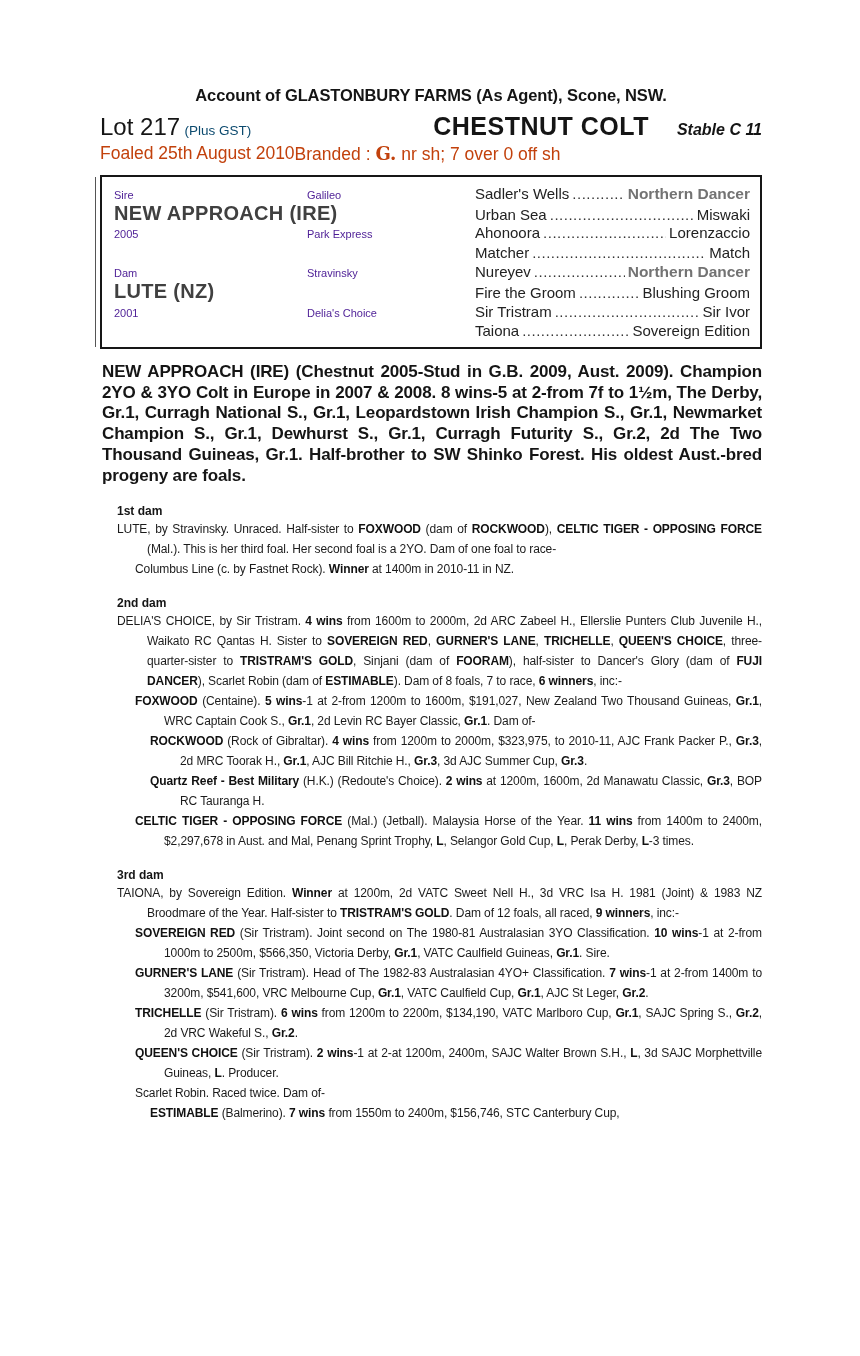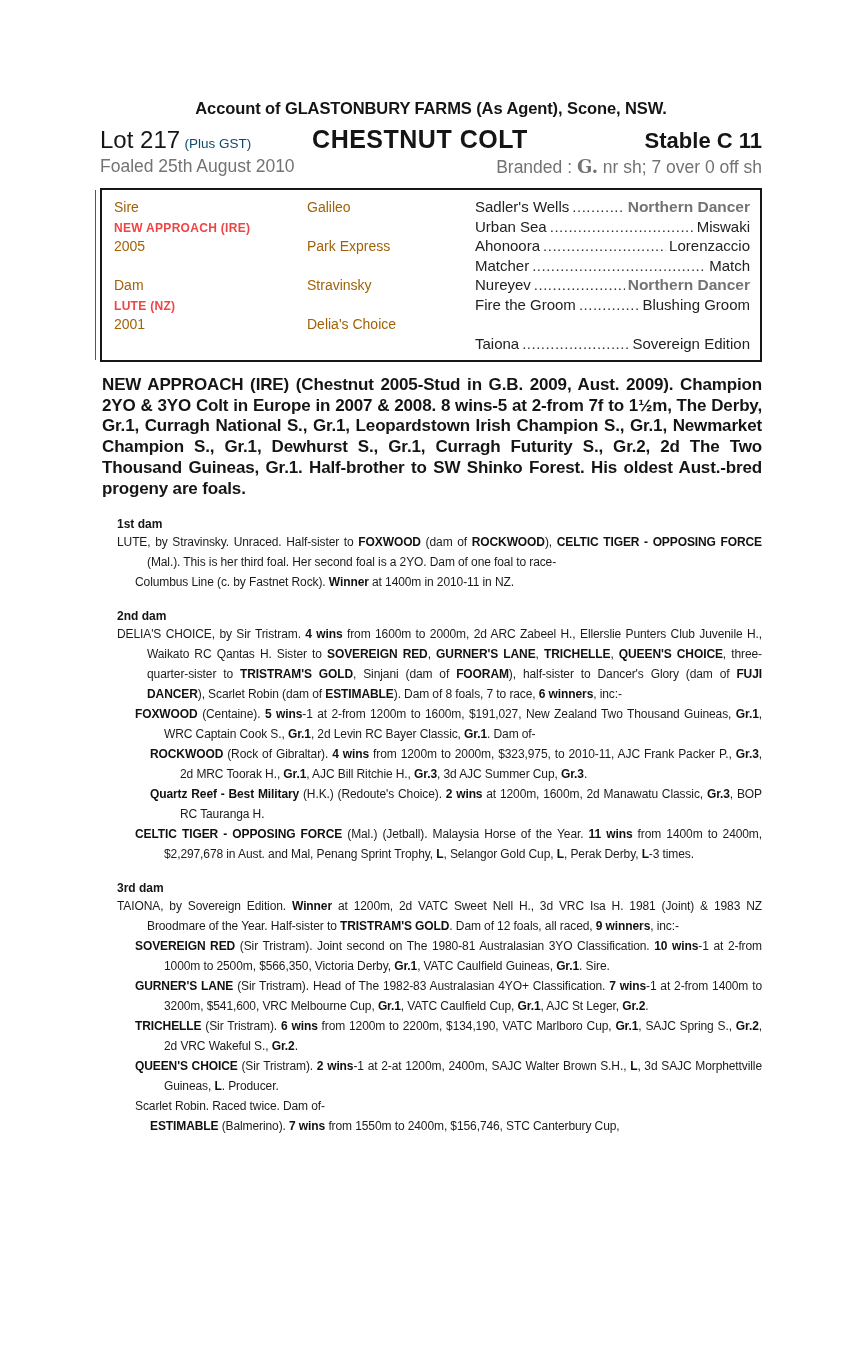--- a/index.html
+++ b/index.html
@@ -1,36 +1,36 @@
 <!DOCTYPE html>
 <html><head>
 <meta charset="utf-8">
 <style>
   html,body{margin:0;padding:0;background:#ffffff;}
   body{width:860px;height:1356px;font-family:"Liberation Sans","DejaVu Sans",sans-serif;color:#151515;
        -webkit-font-smoothing:antialiased;}
-  .page{box-sizing:border-box;width:860px;height:988px;padding:86px 98px 0 100px;position:relative;margin-top:13px;}
+  .page{box-sizing:border-box;width:860px;height:988px;padding:86px 98px 0 100px;position:relative;}
 
   
   .account{text-align:center;font-weight:700;font-size:16.5px;letter-spacing:-0.1px;}
   .titlerow{display:grid;grid-template-columns:auto 1fr auto;align-items:baseline;margin-top:7px;}
   .lot{font-size:24px;font-weight:400;white-space:nowrap;}
   .gst{font-size:13.5px;font-weight:400;color:#0c4a6e;}
-  .colt{font-size:25px;font-weight:700;text-align:center;letter-spacing:0.5px;transform:translateX(-28px);}
-  .stable{font-size:22px;font-weight:700;white-space:nowrap;}
-  .subrow{display:flex;justify-content:space-between;font-size:17.5px;margin-top:2px;color:#737373;}
+  .colt{font-size:25px;font-weight:700;text-align:right;letter-spacing:0.5px;transform:translateX(-28px);}
+  .stable{font-size:16px;font-weight:700;white-space:nowrap;font-style:italic;}
+  .subrow{display:flex;justify-content:flex-start;font-size:17.5px;margin-top:2px;color:#c2410c;}
   .brand-glyph{font-family:"DejaVu Serif",serif;font-weight:600;font-size:18px;}
 
   
   .pedwrap{position:relative;margin-top:10px;}
   .pedwrap::before{content:"";position:absolute;left:-5px;top:2px;bottom:2px;width:1px;background:#555;}
   .pedbox{border:2px solid #161616;padding:7px 10px 6px 12px;display:grid;
           grid-template-columns:193px 168px 1fr;grid-auto-rows:19.6px;align-items:baseline;}
-  .pcell{font-size:14px;line-height:19.6px;white-space:nowrap;color:#a16207;}
-  .pcell.big{font-size:12px;font-weight:700;letter-spacing:0.3px;color:#ef4444;}
+  .pcell{font-size:11px;line-height:19.6px;white-space:nowrap;color:#4c1d95;}
+  .pcell.big{font-size:20px;font-weight:700;letter-spacing:0.3px;color:#404040;}
   .c1{grid-column:1;}.c2{grid-column:2;}.c3{grid-column:3;}
   .r1{grid-row:1;}.r2{grid-row:2;}.r3{grid-row:3;}.r4{grid-row:4;}
   .r5{grid-row:5;}.r6{grid-row:6;}.r7{grid-row:7;}.r8{grid-row:8;}
   .pedrow{display:flex;align-items:baseline;overflow:hidden;font-size:15px;line-height:19.6px;color:#222;}
   .pedrow .nm{white-space:nowrap;}
   .pedrow .npb{font-weight:700;font-size:15.5px;color:#737373;}
   .lead{flex:1;overflow:hidden;white-space:nowrap;margin:0 3px;color:#333;}
   .lead::after{content:"..........................................................................................";letter-spacing:0.5px;}
 
   
@@ -105,20 +105,25 @@
       <div class="pedrow c3 r5">
           <span class="nm">Nureyev</span>
           <span class="lead"></span>
           <span class="nm npb">Northern Dancer</span>
         </div>
       <div class="pedrow c3 r6">
           <span class="nm">Fire the Groom</span>
           <span class="lead"></span>
           <span class="nm">Blushing Groom</span>
         </div>
+      <div class="pedrow c3 r7">
+          <span class="nm">Sir Tristram</span>
+          <span class="lead"></span>
+          <span class="nm">Sir Ivor</span>
+        </div>
       <div class="pedrow c3 r8">
           <span class="nm">Taiona</span>
           <span class="lead"></span>
           <span class="nm">Sovereign Edition</span>
         </div>
     </div>
   </div>
 
   <p class="sirepara"><span class="b">NEW APPROACH (IRE) (Chestnut 2005-Stud in G.B. 2009, Aust. 2009). Champion 2YO &amp; 3YO Colt in Europe in 2007 &amp; 2008. 8 wins-5 at 2-from 7f to 1½m, The Derby, Gr.1, Curragh National S., Gr.1, Leopardstown Irish Champion S., Gr.1, Newmarket Champion S., Gr.1, Dewhurst S., Gr.1, Curragh Futurity S., Gr.2, 2d The Two Thousand Guineas, Gr.1. Half-brother to SW Shinko Forest. His oldest Aust.-bred progeny are foals.</span></p>
 

